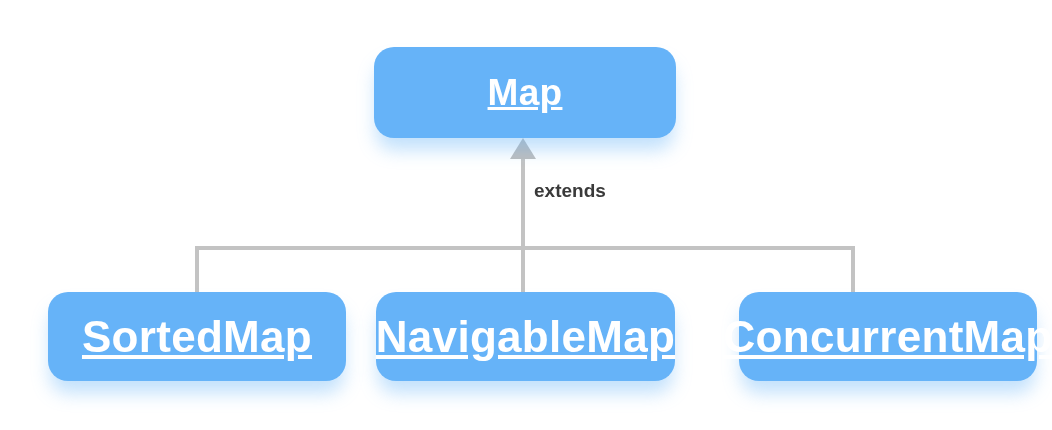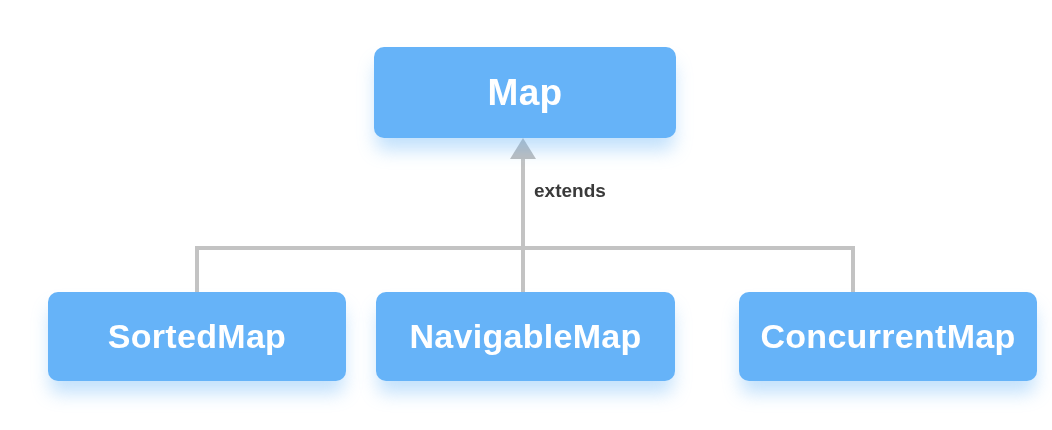--- a/index.html
+++ b/index.html
@@ -18,40 +18,41 @@
     position: relative;
     width: 1052px;
     height: 430px;
     background: var(--background);
     overflow: hidden;
   }
 
   .node {
     position: absolute;
     background: var(--node-fill);
-    border-radius: 10px;
+    border-radius: 20px;
     color: var(--node-text);
     display: flex;
     align-items: center;
     justify-content: center;
     font-weight: bold;
     box-shadow: 0 14px 18px -2px rgba(102, 179, 248, 0.40);
     letter-spacing: 0.3px;
+    text-decoration: underline;
   }
 
   .node-parent {
     left: 374px; top: 47px;
     width: 302px; height: 91px;
     font-size: 37px;
   }
 
   .node-child {
     top: 292px;
     height: 89px;
-    font-size: 34px;
+    font-size: 44px;
   }
   .child-0 { left: 48px;  width: 298px; }
   .child-1 { left: 376px; width: 299px; text-align: right; }
   .child-2 { left: 739px; width: 298px; }
 
   .line {
     position: absolute;
     background: var(--connector);
   }
   .h-line     { left: 195px; top: 246px; width: 660px; height: 4px; }

